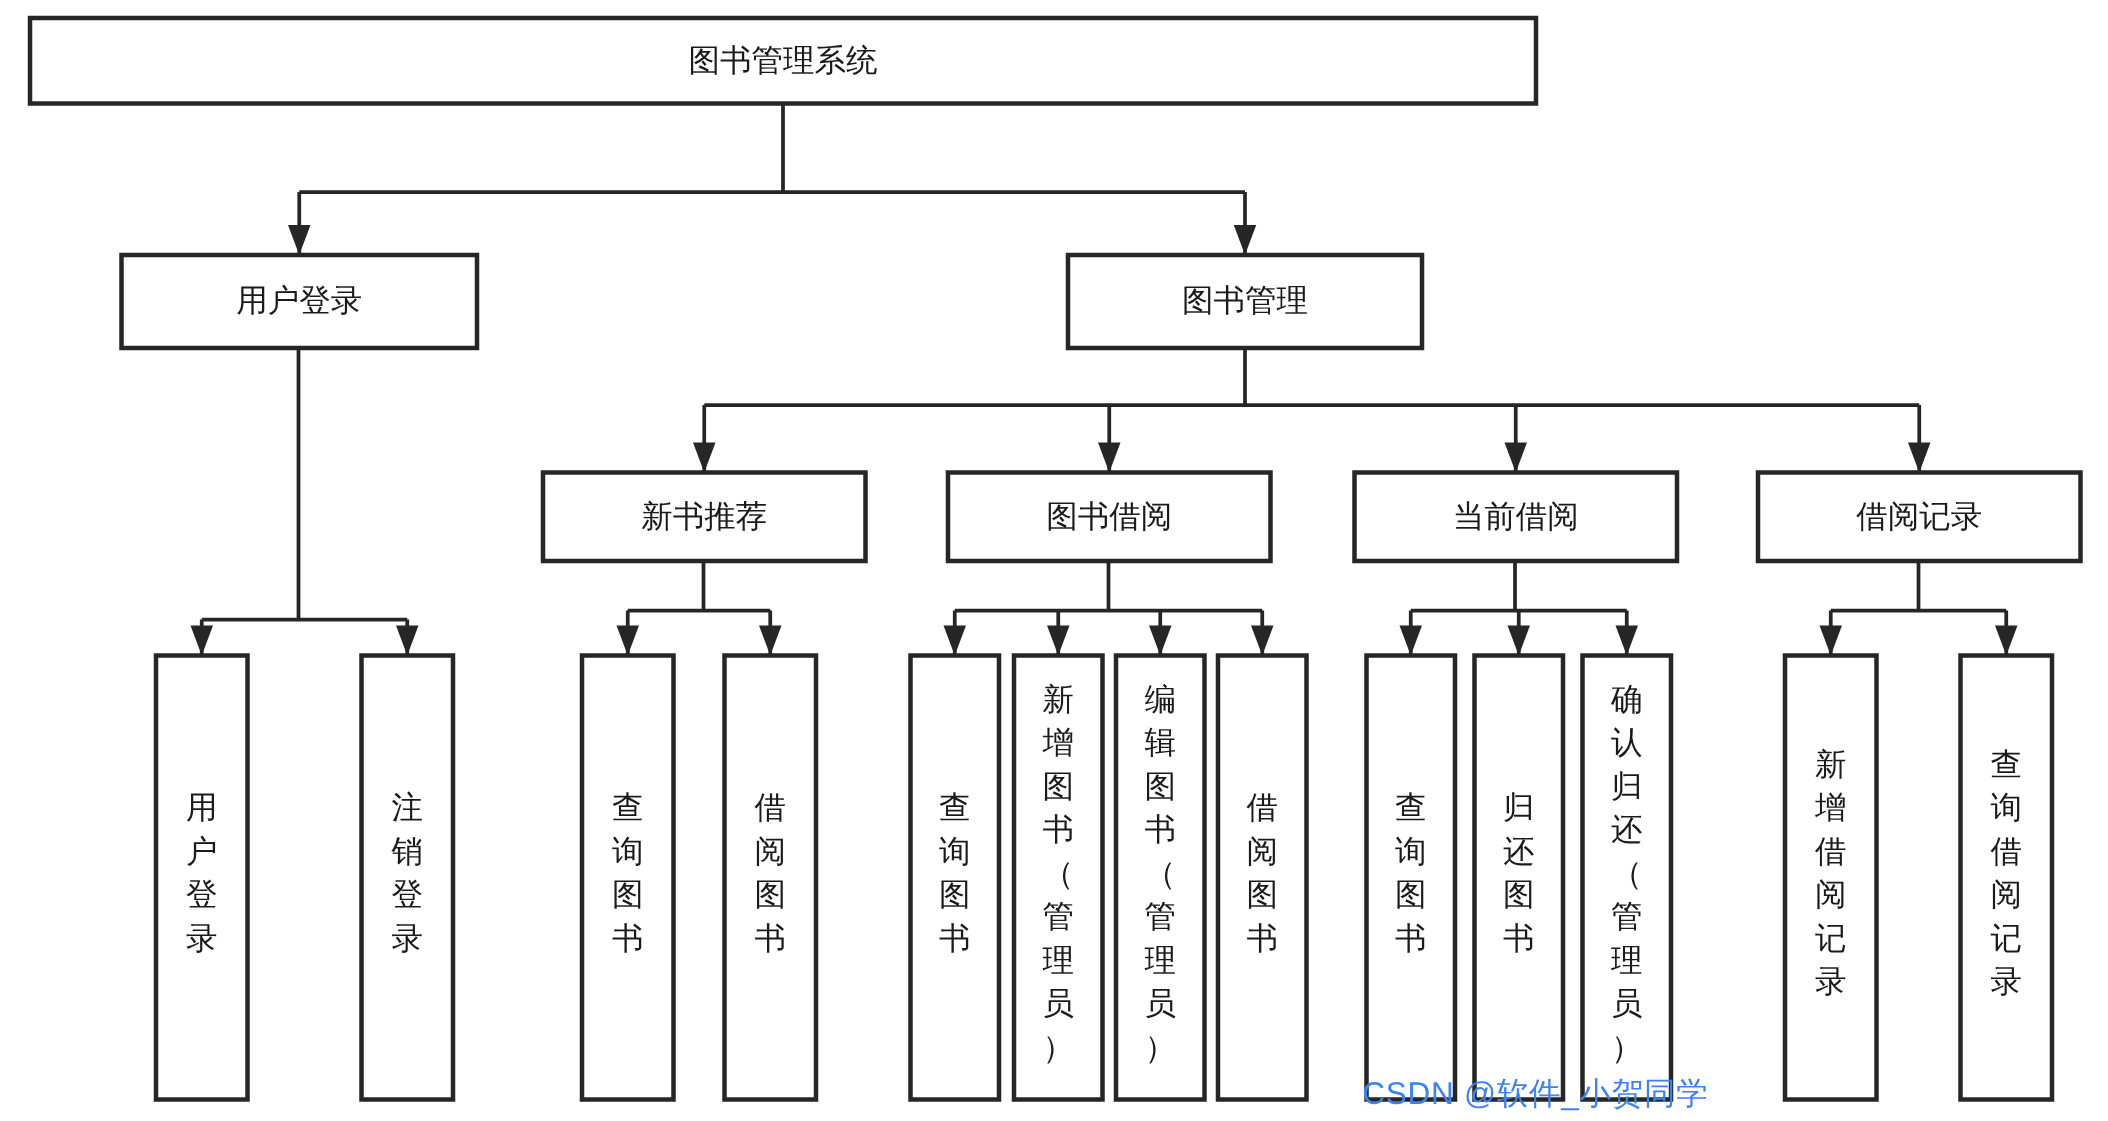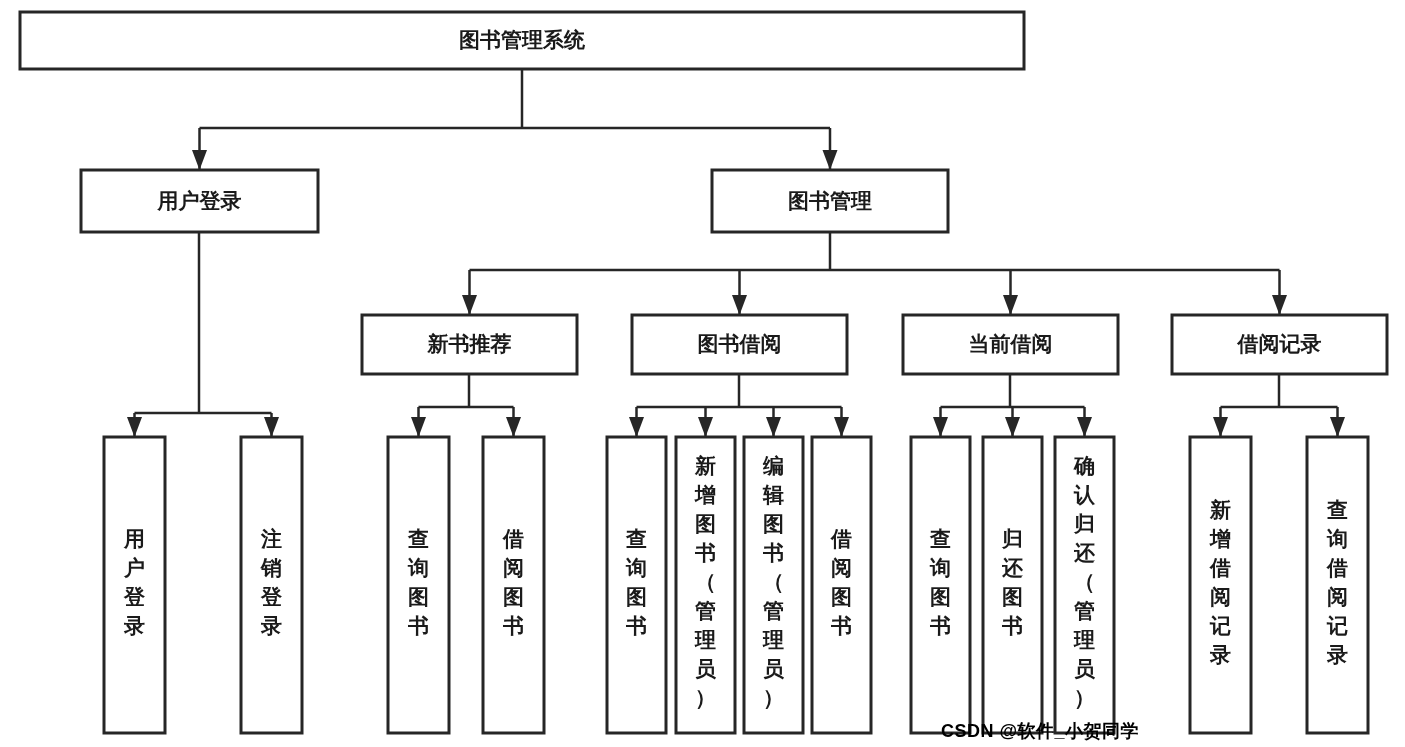--- a/index.html
+++ b/index.html
@@ -11,21 +11,20 @@
     width: 1405px;
     height: 747px;
     font-family: "Liberation Sans", "DejaVu Sans", sans-serif;
     overflow: hidden;
     position: relative;
   }
   #diagram-root {
     position: relative;
     width: 1147px;
     height: 747px;
-    font-weight: bold;
   }
   svg.flow-canvas {
     position: absolute;
     top: 0;
     left: 0;
     width: 1405px;
     height: 747px;
     display: block;
   }
   .node-rect {
@@ -53,22 +52,22 @@
   }
   .arrow-head {
     fill: #262626;
     stroke: none;
   }
   .watermark {
     position: absolute;
     right: 8px;
     bottom: 4px;
     font-family: "Liberation Sans", "DejaVu Sans", sans-serif;
-    font-size: 18px;
-    color: #000000;
+    font-size: 21px;
+    color: #3b82f6;
     white-space: nowrap;
     letter-spacing: 0.5px;
   }
 </style>
 </head>
 <body>
 
 <div id="diagram-root">
   <svg class="flow-canvas" viewBox="0 0 1405 747">
     <g id="connector-layer">

